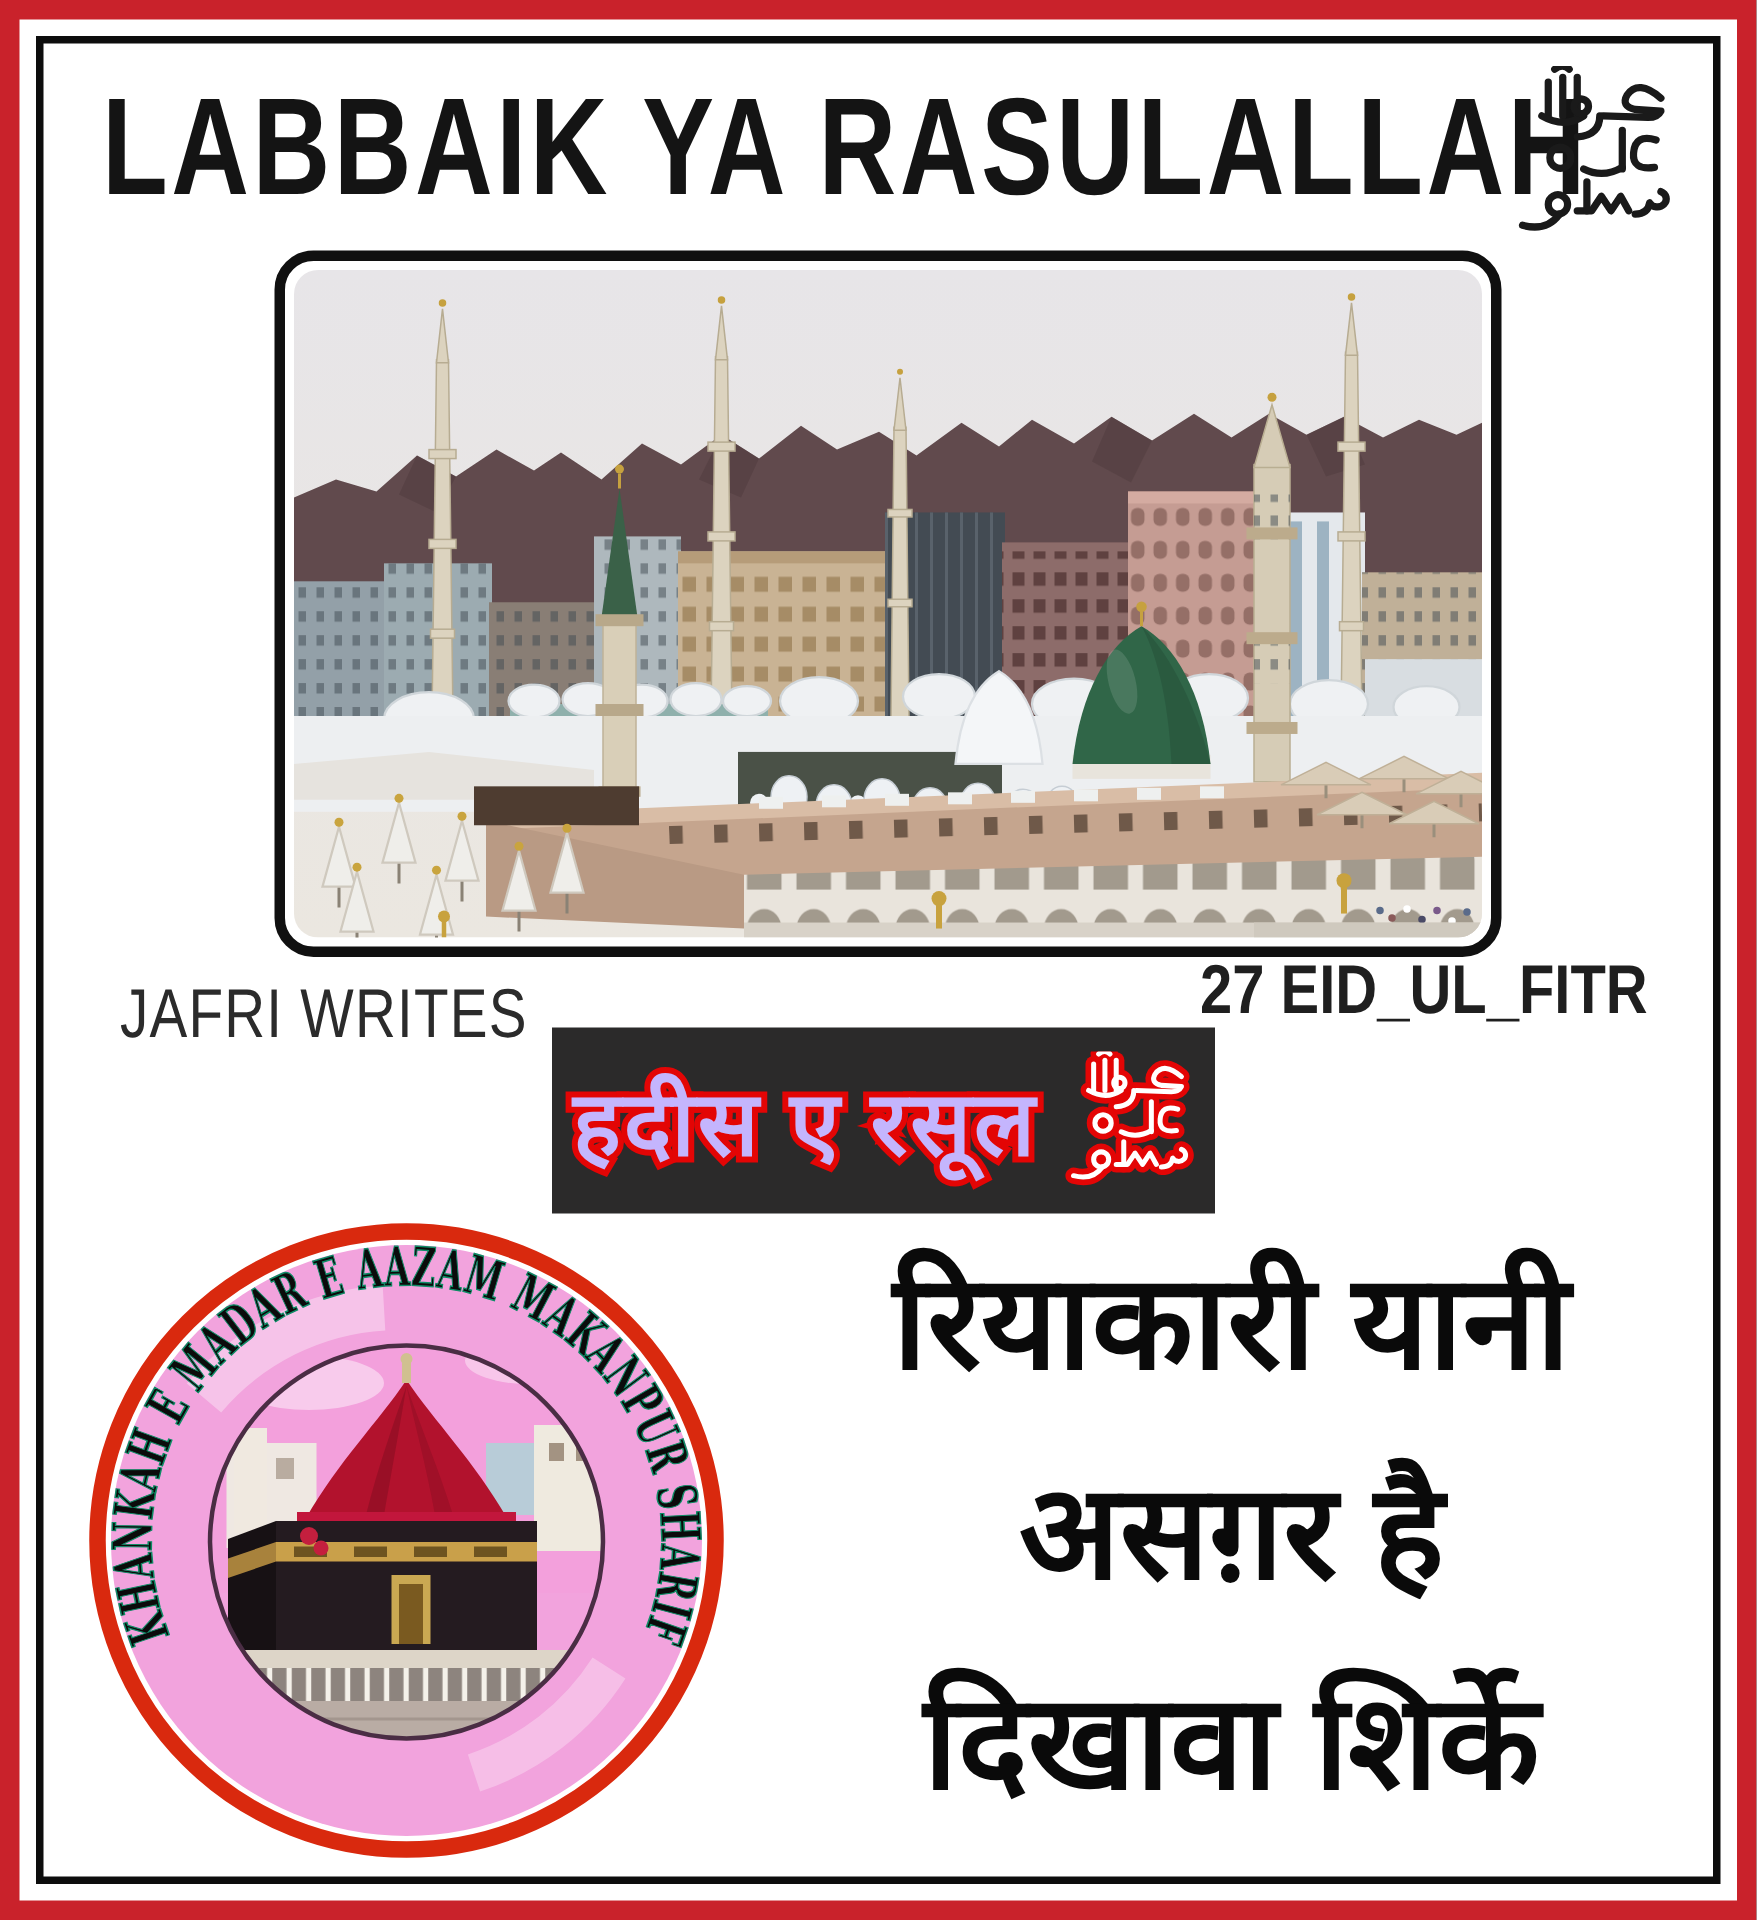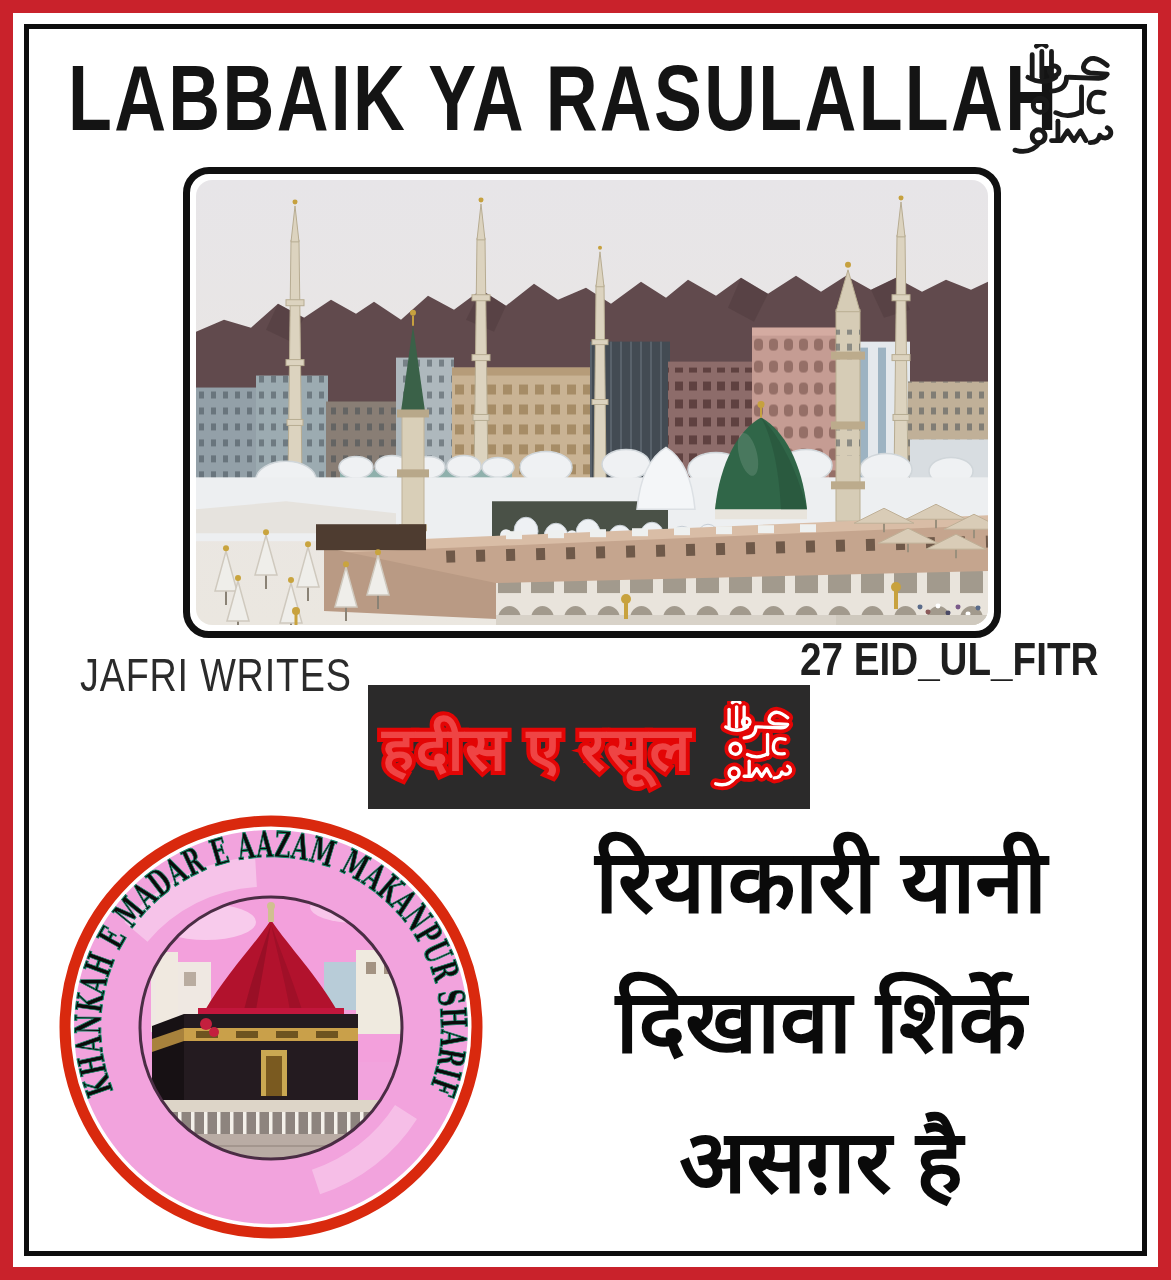--- a/index.html
+++ b/index.html
@@ -15,21 +15,21 @@
   .photo-frame{position:absolute;left:183px;top:167px;width:818px;height:471px;
                box-sizing:border-box;border:7px solid #101010;border-radius:26px;
                background:#fff;padding:6px;}
   .photo-frame svg{display:block;width:792px;height:445px;border-radius:16px;}
   .byline{position:absolute;left:80px;top:648px;font-size:46px;font-weight:500;color:#2b2b2b;
           transform:scaleX(0.82);transform-origin:left top;letter-spacing:1px;white-space:nowrap;}
   .event-label{position:absolute;left:800px;top:632px;font-size:46px;font-weight:600;color:#1f1f1f;
           transform:scaleX(0.84);transform-origin:left top;white-space:nowrap;}
   .banner{position:absolute;left:368px;top:685px;width:442px;height:124px;background:#2b2a2a;
           display:flex;align-items:center;justify-content:center;gap:12px;}
-  .banner-text{font-size:60px;font-weight:700;color:#ef4444;letter-spacing:2px;
+  .banner-text{font-size:60px;font-weight:700;color:#c4b5fd;letter-spacing:2px;
                -webkit-text-stroke:8px #e30505;paint-order:stroke fill;white-space:nowrap;}
   .banner-salawat{width:92px;height:96px;flex:0 0 auto;}
   .logo{position:absolute;left:56px;top:812px;width:430px;height:430px;}
   .message{position:absolute;left:490px;top:826px;width:662px;text-align:center;color:#0a0a0a;margin-top:12px;}
   .message .line{font-size:88px;font-weight:600;line-height:1.0;margin-bottom:52px;white-space:nowrap;}
   .ring-text{font-family:"DejaVu Serif",serif;font-weight:bold;font-size:36px;
              fill:#0b0b0b;stroke:#0e8c66;stroke-width:1;letter-spacing:1px;}
 </style>
 </head>
 <body>
@@ -365,16 +365,16 @@
     </g>
     <circle cx="215" cy="216" r="131" fill="none" stroke="#4a2d44" stroke-width="3"></circle>
 
     <text class="ring-text">
       <textPath href="#ringPath" startOffset="0" textLength="664" lengthAdjust="spacingAndGlyphs">KHANKAH E MADAR E AAZAM MAKANPUR SHARIF</textPath>
     </text>
   </svg>
 
   <div class="message">
     <div class="line">रियाकारी यानी</div>
+    <div class="line">असग़र है</div>
     <div class="line">दिखावा शिर्के</div>
-    <div class="line">असग़र है</div>
   </div>
 </div>
 
 </body></html>

